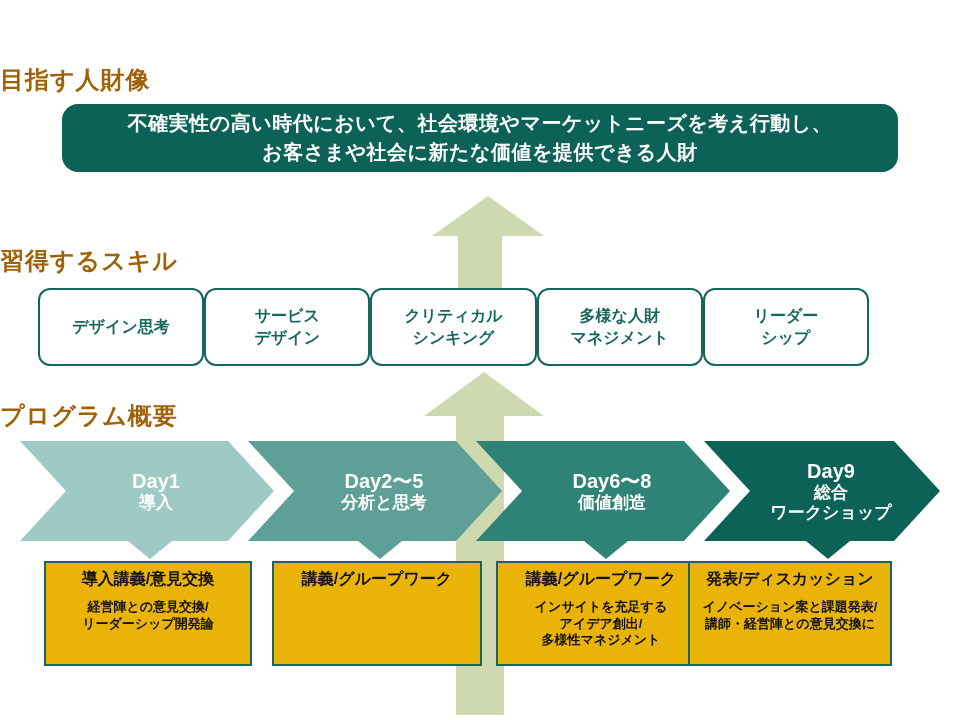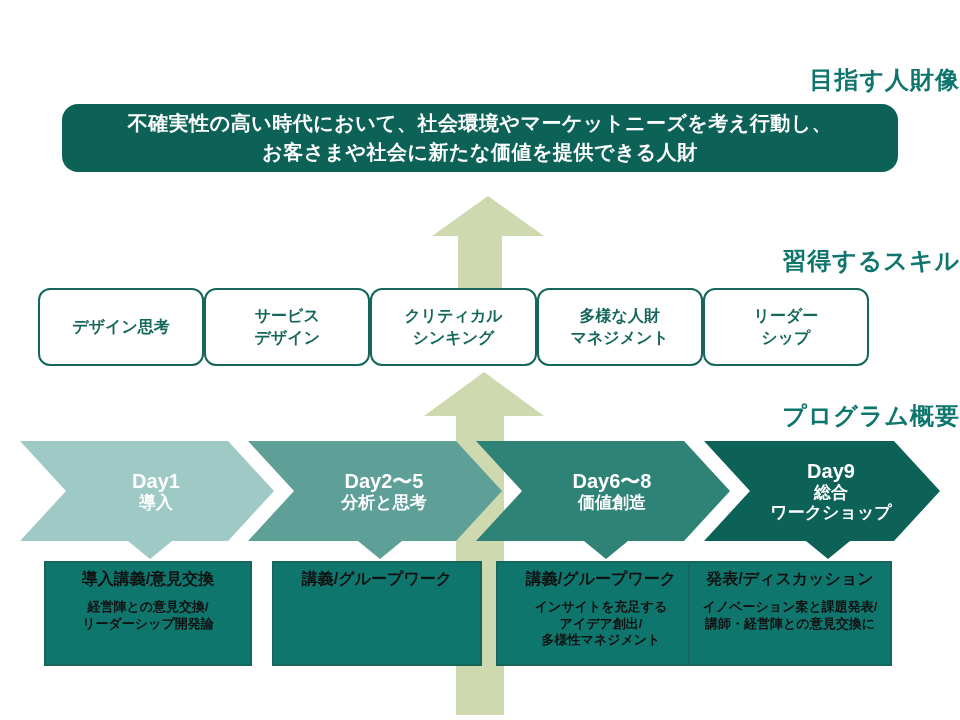--- a/index.html
+++ b/index.html
@@ -13,25 +13,25 @@
   }
   #stage{position:relative;width:960px;height:720px;}
   .arrow-shaft{position:absolute;background:#cfd9b0;}
   .arrow-head{position:absolute;width:0;height:0;border-style:solid;
     border-color:transparent transparent #cfd9b0 transparent;}
 
   
   .heading{
     position:absolute;
     width:100%;
-    text-align:right;
+    text-align:left;
     font-size:24px;
     font-weight:bold;
     letter-spacing:1px;
-    color:#0f766e;
+    color:#a16207;
     z-index:5;
   }
 
   
   .banner{
     position:absolute;
     left:62px;top:104px;width:836px;height:68px;
     background:#0d6257;
     border-radius:16px;
     color:#ffffff;
@@ -86,21 +86,21 @@
     border-right:22px solid transparent;
     z-index:5;
   }
 
   
   .detail-row{position:absolute;left:44px;top:561px;width:880px;height:105px;z-index:6;}
   .detail-box{
     position:absolute;top:0;height:105px;
     box-sizing:border-box;
     border:2px solid #15675c;
-    background:#0f766e;
+    background:#eab308;
     color:#111;
     padding:6px 4px 4px 4px;
     text-align:center;
   }
   .detail-title{font-size:16px;font-weight:bold;line-height:1.25;}
   .detail-body{font-size:13px;font-weight:bold;line-height:1.28;margin-top:10px;}
   .detail-body div{white-space:nowrap;}
 </style>
 </head>
 <body>

